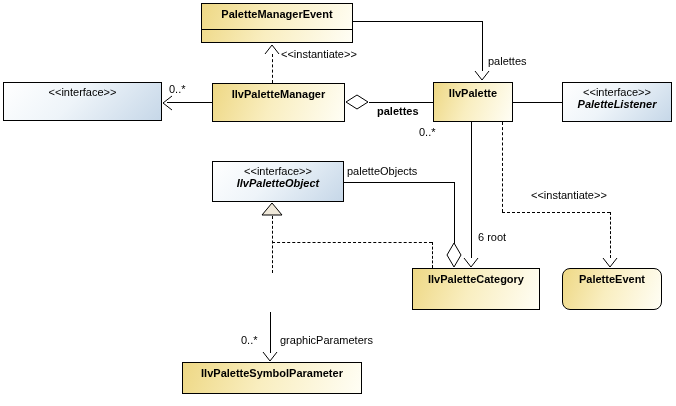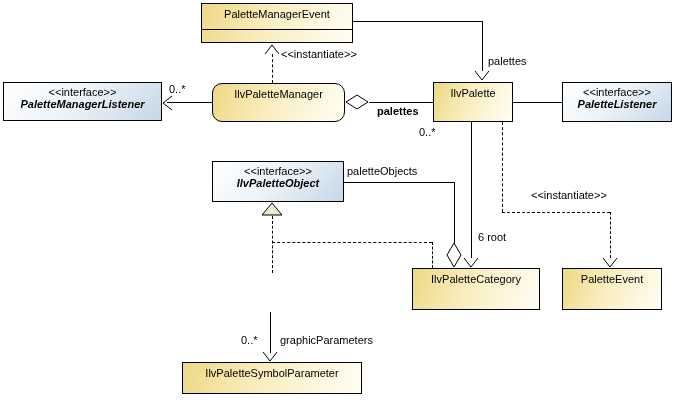--- a/index.html
+++ b/index.html
@@ -10,21 +10,21 @@
   .uml-node {
     position:absolute; box-sizing:border-box; border:1px solid #000000;
     text-align:center; color:#000;
   }
   .uml-class {
     background:linear-gradient(110deg, #eed885 0%, #f9eec0 45%, #fffef5 100%);
   }
   .uml-interface {
     background:linear-gradient(135deg, #ffffff 0%, #eef4f9 45%, #c6d7e8 100%);
   }
-  .cls-name { font-size:11px; font-weight:normal; padding-top:4px; white-space:nowrap; }
+  .cls-name { font-size:11px; font-weight:bold; padding-top:4px; white-space:nowrap; }
   .stereo   { font-size:11px; padding-top:3px; white-space:nowrap; }
   .iface-name { font-size:11px; font-weight:bold; font-style:italic; white-space:nowrap; }
   .divider { position:absolute; left:0; right:0; top:25px; border-top:1px solid #000; }
 
   .hl { position:absolute; height:0; border-top:1px solid #000; }
   .vl { position:absolute; width:0;  border-left:1px solid #000; }
   .hd { position:absolute; height:0; border-top:1px dashed #000; }
   .vd { position:absolute; width:0;  border-left:1px dashed #000; }
 
   .marker { position:absolute; }
@@ -38,24 +38,23 @@
 
 <div id="canvas">
 
   <div class="uml-node uml-class" style="left:201px; top:3px; width:152px; height:40px;">
     <div class="cls-name">PaletteManagerEvent</div>
     <div class="divider"></div>
   </div>
 
   <div class="uml-node uml-interface" style="left:3px; top:82px; width:159px; height:39px;">
     <div class="stereo">&lt;&lt;interface&gt;&gt;</div>
-    <div class="iface-name">PaletteManagerListener</div>
   </div>
 
-  <div class="uml-node uml-class" style="left:212px; top:83px; width:133px; height:39px;border-radius:10px;">
+  <div class="uml-node uml-class" style="left:212px; top:83px; width:133px; height:39px;">
     <div class="cls-name">IlvPaletteManager</div>
   </div>
 
   <div class="uml-node uml-class" style="left:433px; top:82px; width:80px; height:40px;">
     <div class="cls-name">IlvPalette</div>
   </div>
 
   <div class="uml-node uml-interface" style="left:562px; top:82px; width:110px; height:40px;">
     <div class="stereo">&lt;&lt;interface&gt;&gt;</div>
     <div class="iface-name">PaletteListener</div>
@@ -64,21 +63,21 @@
   <div class="uml-node uml-interface" style="left:212px; top:161px; width:132px; height:41px;">
     <div class="stereo">&lt;&lt;interface&gt;&gt;</div>
     <div class="iface-name">IlvPaletteObject</div>
   </div>
 
 
   <div class="uml-node uml-class" style="left:412px; top:268px; width:128px; height:42px;">
     <div class="cls-name">IlvPaletteCategory</div>
   </div>
 
-  <div class="uml-node uml-class" style="left:562px; top:268px; width:100px; height:42px;">
+  <div class="uml-node uml-class" style="left:562px; top:268px; width:100px; height:42px;border-radius:8px;">
     <div class="cls-name">PaletteEvent</div>
   </div>
 
   <div class="uml-node uml-class" style="left:182px; top:362px; width:180px; height:32px;">
     <div class="cls-name">IlvPaletteSymbolParameter</div>
   </div>
 
   <div class="vd" style="left:272px; top:54px; height:29px;"></div>
   <div class="marker" style="left:264px; top:44px;">
     <svg width="16" height="11">

